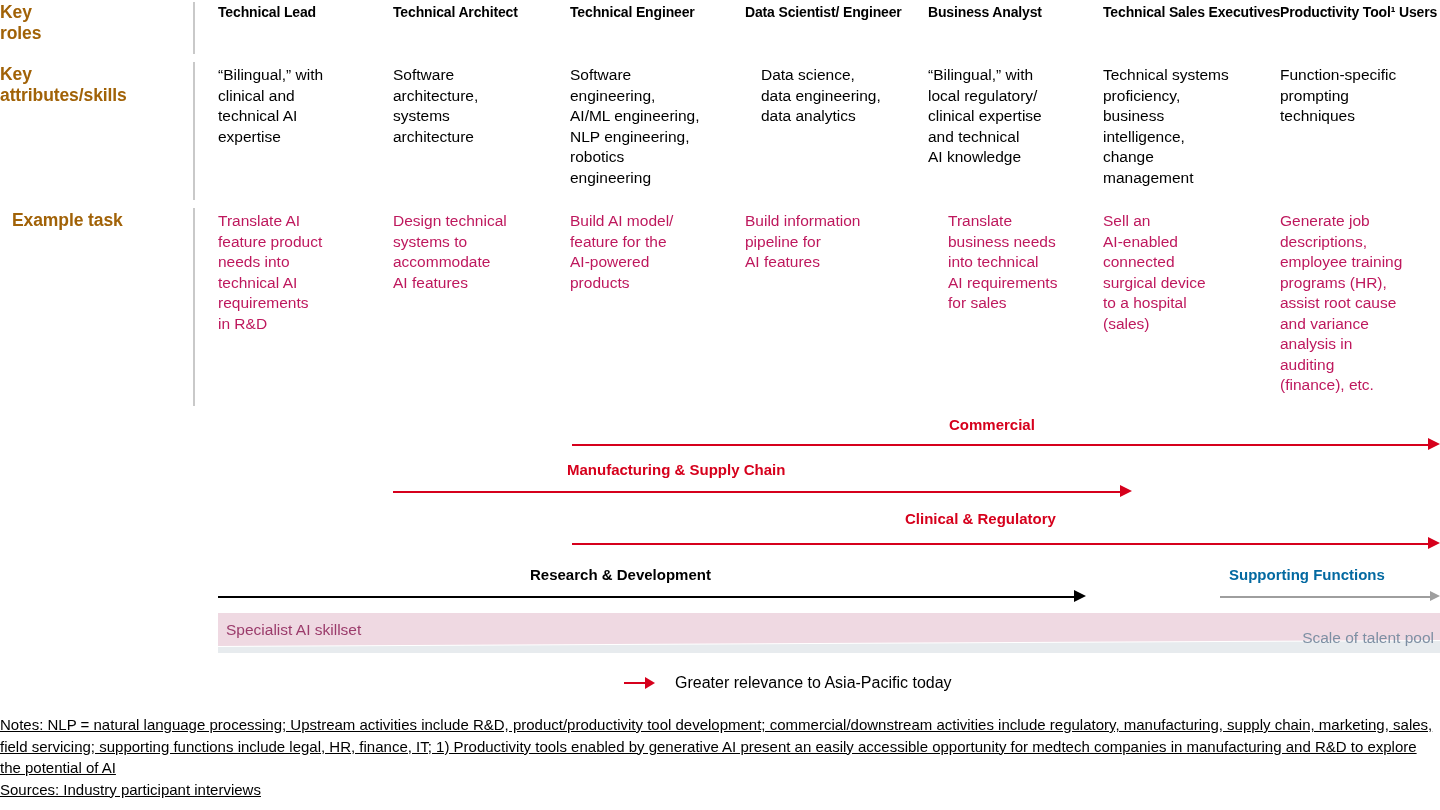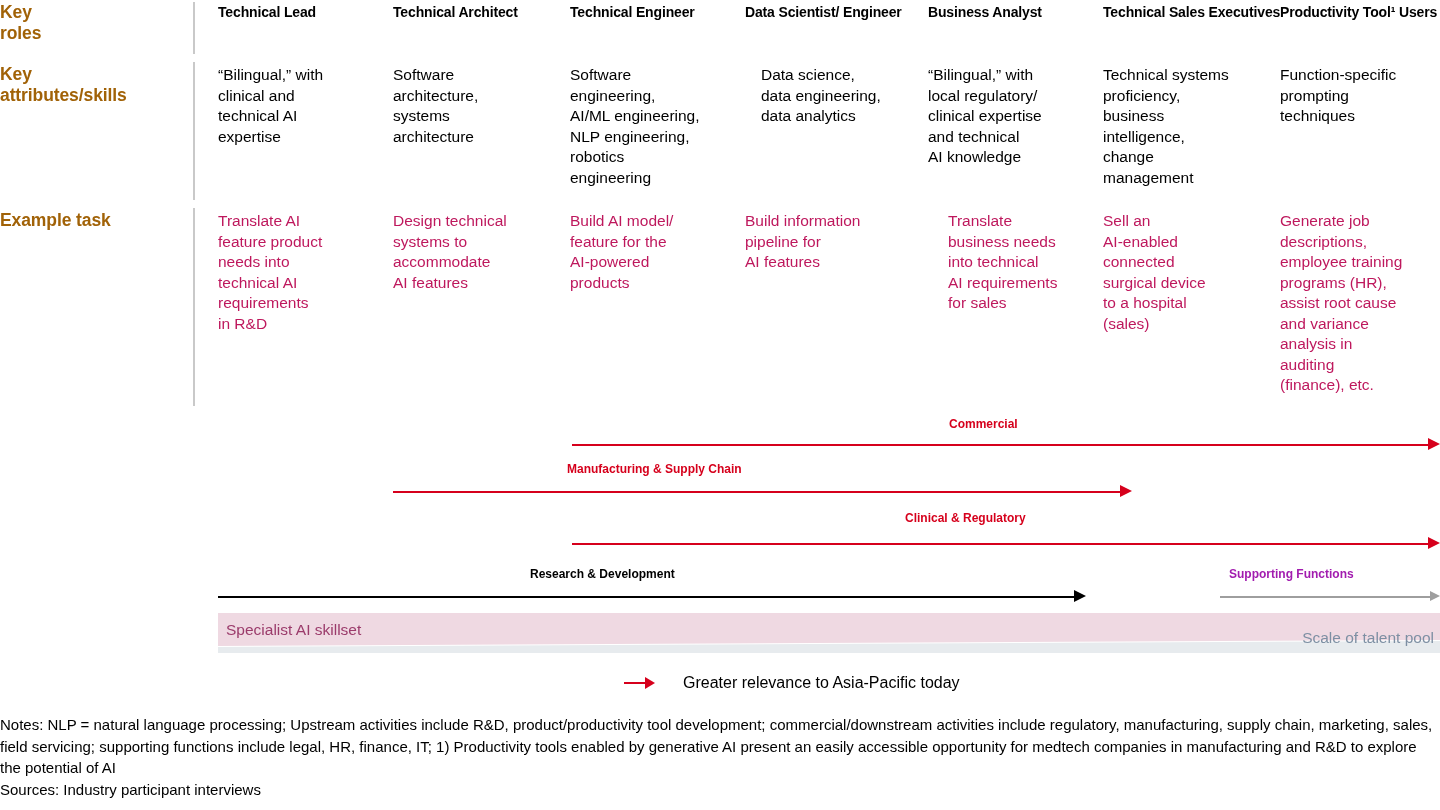--- a/index.html
+++ b/index.html
@@ -19,21 +19,21 @@
     color:#a16207;
     font-weight:bold;
     font-size:17.5px;
     line-height:21px;
     left:0px;
     white-space:pre-line;
     letter-spacing:-0.1px;
   }
   #lbl-roles{top:2px;}
   #lbl-attrs{top:64px;}
-  #lbl-task{top:210px;}
+  #lbl-task{top:210px;padding-left:12px;}
 
   .divider{
     position:absolute;
     left:193px;
     width:2px;
     background:#c9c9c9;
   }
   #div1{top:2px;height:52px;}
   #div2{top:62px;height:138px;}
   #div3{top:208px;height:198px;}
@@ -58,21 +58,21 @@
     position:absolute;
     font-size:15.5px;
     line-height:20.5px;
     top:211px;
     color:#be185d;
     white-space:pre-line;
   }
   .band-label{
     position:absolute;
     font-weight:bold;
-    font-size:12px;
+    font-size:15px;
     line-height:19px;
     white-space:nowrap;
   }
   .band-line{
     position:absolute;
     height:2px;
   }
   .band-head{
     position:absolute;
     width:0;height:0;
@@ -89,42 +89,42 @@
     line-height:19px;
     white-space:nowrap;
   }
   #txt-specialist{left:226px;top:620px;color:#9B3B6B;}
   #txt-scale{right:6px;top:628px;color:#7D8FA3;text-align:right;}
 
   
   #legend{
     position:absolute;
     left:624px;top:673px;
-    display:flex;align-items:center;gap:16px;
+    display:flex;align-items:center;gap:8px;
   }
   #legend-line{
     width:22px;height:2px;background:#D6001C;position:relative;
   }
   #legend-head{
     position:absolute;right:-9px;top:-5px;
     width:0;height:0;
     border-top:6px solid transparent;
     border-bottom:6px solid transparent;
     border-left:10px solid #D6001C;
   }
   #legend-text{
     font-size:16px;line-height:19px;margin-left:21px;color:#000;
   }
 
   
   #notes{
     position:absolute;left:0px;top:714px;width:1440px;
     font-size:15px;line-height:21.5px;color:#000;
   }
-  #notes p{margin:0;}
+  #notes p{margin:0;text-decoration:underline;}
 </style>
 </head>
 <body>
 
 <div id="stage">
 
   <div class="row-label" id="lbl-roles">Key
 roles</div>
   <div class="row-label" id="lbl-attrs">Key
 attributes/skills</div>
@@ -232,21 +232,21 @@
   <div class="band-head" style="left:1120px;top:485px;border-left:12px solid #D6001C;"></div>
 
   <div class="band-label" style="left:905px;top:509px;color:#D6001C;">Clinical &amp; Regulatory</div>
   <div class="band-line" style="left:572px;top:543px;width:856px;background:#D6001C;"></div>
   <div class="band-head" style="left:1428px;top:537px;border-left:12px solid #D6001C;"></div>
 
   <div class="band-label" style="left:530px;top:565px;color:#000000;">Research &amp; Development</div>
   <div class="band-line" style="left:218px;top:596px;width:856px;background:#000000;"></div>
   <div class="band-head" style="left:1074px;top:590px;border-left:12px solid #000000;"></div>
 
-  <div class="band-label" style="left:1229px;top:565px;color:#a21caf;">Supporting Functions</div>
+  <div class="band-label" style="left:1229px;top:565px;color:#0369a1;">Supporting Functions</div>
   <div class="band-line" style="left:1220px;top:596px;width:210px;background:#9E9E9E;"></div>
   <div class="band-head" style="left:1430px;top:591px;border-top:5px solid transparent;border-bottom:5px solid transparent;border-left:10px solid #9E9E9E;"></div>
 
   <div id="wedge-wrap">
     <svg width="1440" height="60" viewBox="0 0 1440 60">
 
       <polygon points="218,13 1440,13 1440,40 218,46" fill="#EFD9E2"></polygon>
 
       <polygon points="218,47 1440,41 1440,53 218,53" fill="#E7EBEE"></polygon>
     </svg>

